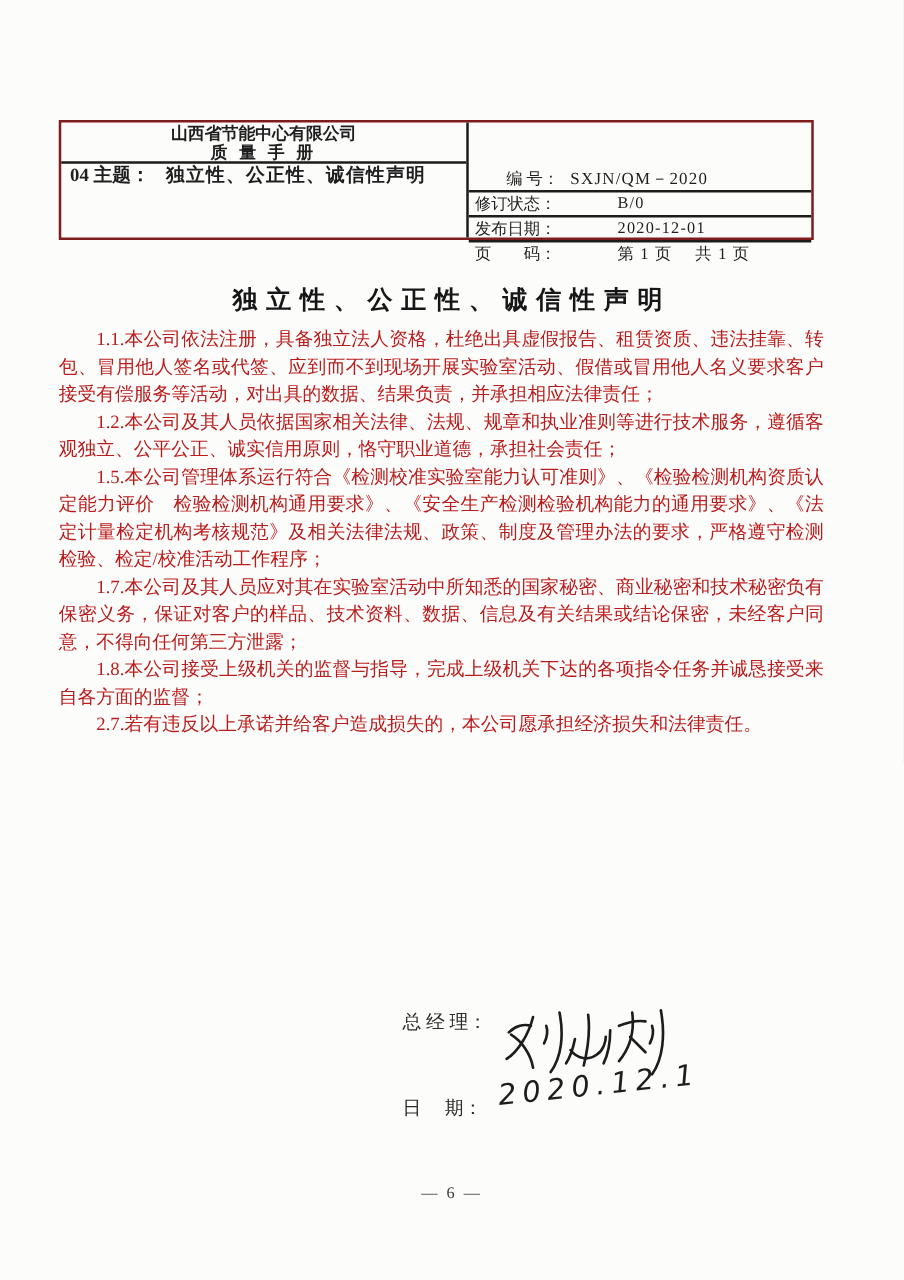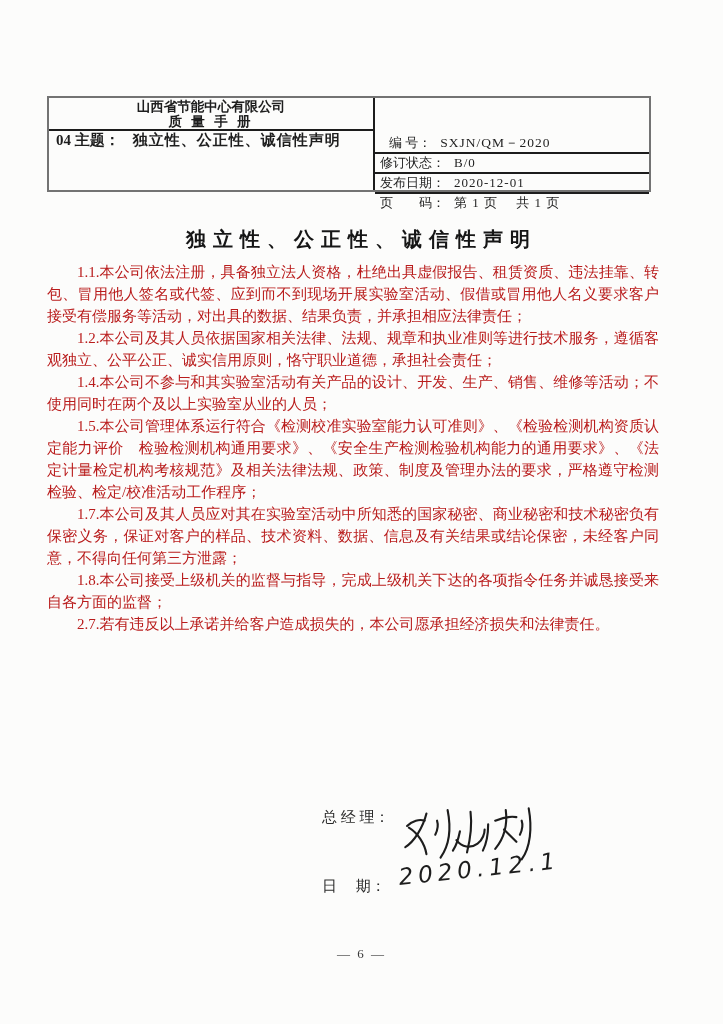--- a/index.html
+++ b/index.html
@@ -11,42 +11,43 @@
     background:#fcfcfb;
     color:#1e1e1e;
     font-family:"Liberation Serif", serif;
     overflow:hidden;
   }
 
   
   .htable {
     position:absolute; left:47px; top:96px; width:604px; height:96px;
     display:flex;
-    border:2px solid #737373;
+    border:2px solid #7f1d1d;
   }
   .ht-left { width:326px; border-right:2px solid #1c1c1c; display:flex; flex-direction:column; }
   .ht-org {
     height:33px; border-bottom:2px solid #1c1c1c;
     display:flex; flex-direction:column; justify-content:center; align-items:center;
     font-weight:bold; font-size:13.5px; line-height:15px;
   }
   .ht-manual { letter-spacing:3px; }
   .ht-subject {
     flex:1; display:flex; align-items:flex-start; padding-left:7px;
     font-weight:bold; font-size:15px; white-space:nowrap;
   }
   .ht-subject .subj-val { margin-left:13px; letter-spacing:1px; }
   .ht-right { flex:1; display:flex; flex-direction:column; font-size:13px; }
   .ht-docno {
     height:33px; border-bottom:2px solid #1c1c1c;
-    display:flex; align-items:flex-end; padding-left:14px;margin-top:36px;
+    display:flex; align-items:flex-end; padding-left:30px;margin-top:36px;
   }
   .ht-row {
-    flex:1; display:flex; align-items:center; padding-left:5px;
+    flex:1; display:flex; padding-left:5px;
     border-bottom:2px solid #1c1c1c;
+    gap:40px;
   }
   .ht-row:last-child { border-bottom:none; }
   .ht-val { margin-left:9px; letter-spacing:1px; }
   .ht-val-italic { margin-left:9px; font-size:13.5px; letter-spacing:1px; }
 
   
   .doc-title {
     position:absolute; top:226px; left:0; width:100%;
     text-align:center; font-size:20px; font-weight:bold; letter-spacing:7px;
     color:#161616;
@@ -115,21 +116,20 @@
         <span class="ht-val">第 1 页　 共 1 页</span>
       </div>
     </div>
   </div>
 
   <div class="doc-title">独立性、公正性、诚信性声明</div>
 
   <div class="body-text">
     <p>1.1.本公司依法注册，具备独立法人资格，杜绝出具虚假报告、租赁资质、违法挂靠、转包、冒用他人签名或代签、应到而不到现场开展实验室活动、假借或冒用他人名义要求客户接受有偿服务等活动，对出具的数据、结果负责，并承担相应法律责任；</p>
     <p>1.2.本公司及其人员依据国家相关法律、法规、规章和执业准则等进行技术服务，遵循客观独立、公平公正、诚实信用原则，恪守职业道德，承担社会责任；</p>
-    <p>1.4.本公司不参与和其实验室活动有关产品的设计、开发、生产、销售、维修等活动；不使用同时在两个及以上实验室从业的人员；</p>
     <p>1.5.本公司管理体系运行符合《检测校准实验室能力认可准则》、《检验检测机构资质认定能力评价　检验检测机构通用要求》、《安全生产检测检验机构能力的通用要求》、《法定计量检定机构考核规范》及相关法律法规、政策、制度及管理办法的要求，严格遵守检测检验、检定/校准活动工作程序；</p>
     <p>1.7.本公司及其人员应对其在实验室活动中所知悉的国家秘密、商业秘密和技术秘密负有保密义务，保证对客户的样品、技术资料、数据、信息及有关结果或结论保密，未经客户同意，不得向任何第三方泄露；</p>
     <p>1.8.本公司接受上级机关的监督与指导，完成上级机关下达的各项指令任务并诚恳接受来自各方面的监督；</p>
     <p>2.7.若有违反以上承诺并给客户造成损失的，本公司愿承担经济损失和法律责任。</p>
   </div>
 
   <div class="sig-label manager">总 经 理：</div>
 
   <svg class="sig-svg" width="134" height="58" viewBox="0 0 152 64" role="img" aria-label="刘出利">
     <g fill="none" stroke="#1d1d1d" stroke-width="2.4" stroke-linecap="round">

